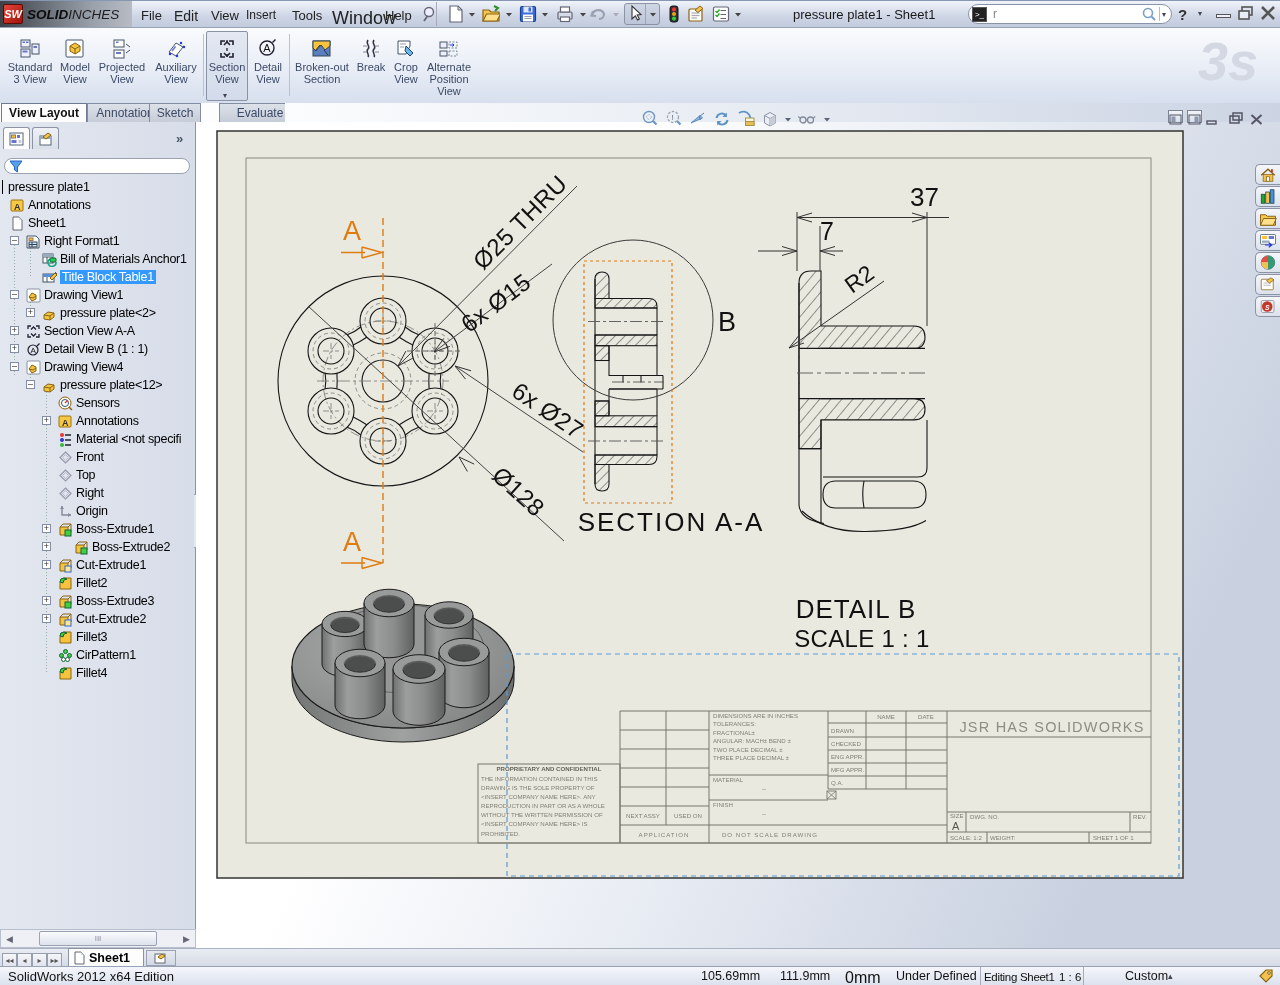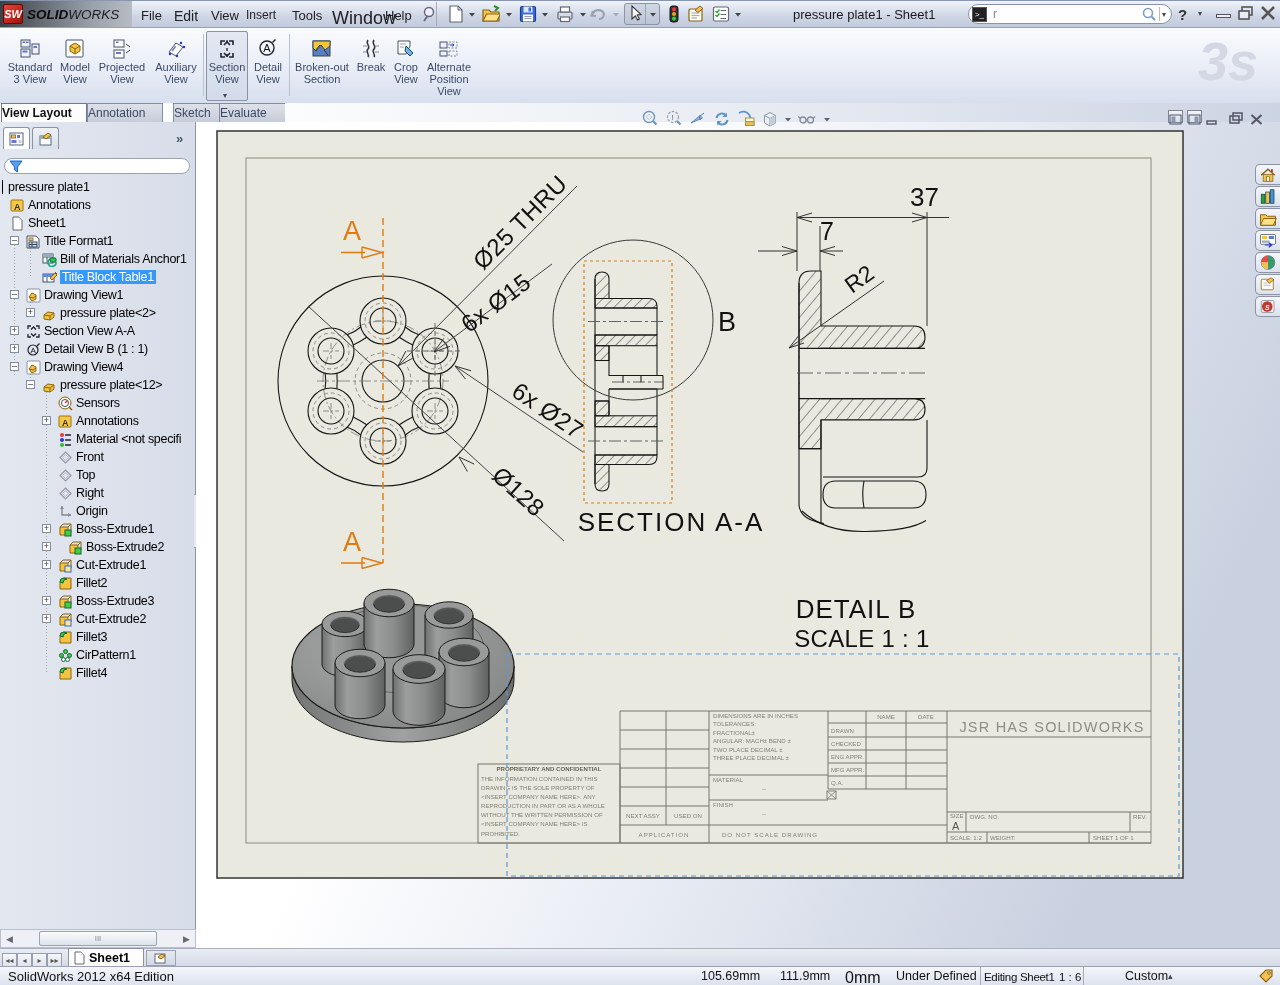--- a/index.html
+++ b/index.html
@@ -13,21 +13,21 @@
 #apptitle{left:793px;top:7px;width:180px;font-size:13px;color:#1a1a1a}
 #searchbox{left:968px;top:4px;width:204px;height:20px;background:#fff;border:1px solid #8a94a8;border-radius:10px;display:flex;align-items:center}
 
 #ribbon{left:0;top:28px;width:1280px;height:75px;background:linear-gradient(#fafbfd,#e8edf6 55%,#d7dfee)}
 .rbtn{position:absolute;top:31px;height:68px;text-align:center;color:#3c4a66;font-size:11px;line-height:12px}
 .rbtn .ric{height:30px;display:flex;align-items:flex-end;justify-content:center;padding-bottom:2px}
 .rsep{position:absolute;top:34px;width:1px;height:62px;background:#b9c2d2}
 #ds{left:1198px;top:30px;width:82px;height:70px;color:#d3d8e3;font-size:54px;font-style:italic;font-weight:bold;overflow:hidden}
 
 #tabrow{left:0;top:103px;width:1280px;height:19px;background:linear-gradient(90deg,#fdfdfd 35%,#e7ebf2 60%,#d3dae8)}
-.ctab{position:absolute;top:103px;height:19px;border:1px solid #848ea2;border-bottom:none;background:linear-gradient(#dde1e9,#c6ccd8);color:#3c4a66;font-size:12px;line-height:18px}
+.ctab{position:absolute;top:103px;height:19px;border:1px solid #848ea2;border-bottom:none;background:linear-gradient(#dde1e9,#c6ccd8);color:#3c4a66;font-size:12px;text-align:center;line-height:18px}
 .ctab.act{background:#fcfcfd;color:#111;font-weight:bold;border-color:#6e7a92}
 
 #lpanel{left:0;top:122px;width:196px;height:826px;background:linear-gradient(90deg,#e3e7ef,#d7dde9);border-right:1px solid #8b93a5}
 .ptab{position:absolute;top:127px;width:27px;height:22px;border:1px solid #8b93a5;border-bottom:none;border-radius:3px 3px 0 0;background:linear-gradient(#eef1f6,#d9dfe9);display:flex;align-items:center;justify-content:center}
 #filter{position:absolute;left:4px;top:158px;width:186px;height:16px;background:#fff;border:1px solid #9aa2b2;border-radius:8px}
 .trow{position:absolute;height:18px;display:flex;align-items:center;white-space:nowrap;font-size:12.5px;letter-spacing:-0.3px}
 .exp{position:absolute;width:9px;height:9px;background:#fff;border:1px solid #848ea2;font-size:9px;line-height:7px;text-align:center;color:#333}
 .sel{background:#3399ff;color:#fff;padding:0 2px}
 
 #canvas{left:196px;top:122px;width:1084px;height:826px;background:linear-gradient(115deg,#ffffff 30%,#e8ecf3 55%,#c9d1e0 85%)}
@@ -38,21 +38,21 @@
 
 .tpbtn{position:absolute;width:25px;height:21px;left:1255px;border:1px solid #8b93a5;border-right:none;border-radius:5px 0 0 5px;background:linear-gradient(#f4f6fa,#dce2ec);display:flex;align-items:center;justify-content:center}
 #sheetbar{left:0;top:948px;width:1280px;height:18px;background:linear-gradient(#e9ecf2,#d6dce7);border-top:1px solid #aab2c2}
 #statusbar{left:0;top:966px;width:1280px;height:19px;background:linear-gradient(#f4f6fa,#dce2ee);border-top:1px solid #98a2b6;font-size:13px;color:#111}
 .navb{width:15px;height:15px;border:1px solid #98a0b0;background:linear-gradient(#f5f6f9,#dfe3ec);font-size:8px;color:#555;text-align:center;line-height:14px;display:inline-block}
 </style></head><body>
 
 <div class="abs" id="titlebar"></div>
 <div class="abs" id="logo">
     <div id="swcube">SW</div>
-    <div id="swname">SOLID<span>WORKS</span></div>
+    <div id="swname">SOLID<span>INCHES</span></div>
   </div>
 <div class="abs" style="left:141px;top:8px;font-size:13px;color:#222">File</div>
 <div class="abs" style="left:174px;top:8px;font-size:14px;color:#222">Edit</div>
 <div class="abs" style="left:211px;top:8px;font-size:13px;color:#222">View</div>
 <div class="abs" style="left:246px;top:8px;font-size:12px;color:#222">Insert</div>
 <div class="abs" style="left:292px;top:8px;font-size:13px;color:#222">Tools</div>
 <div class="abs" style="left:332px;top:8px;font-size:18px;color:#222">Window</div>
 <div class="abs" style="left:385px;top:8px;font-size:13px;color:#222">Help</div>
 <svg class="abs" style="left:420px;top:5px" width="16" height="18" viewBox="0 0 16 18">
     <circle cx="9" cy="7" r="4.5" fill="#eef" stroke="#667" stroke-width="1.4"></circle>
@@ -234,21 +234,21 @@
         <rect x="2" y="4" width="7" height="6" fill="#eef" stroke="#456"></rect>
         <rect x="11" y="4" width="8" height="6" fill="none" stroke="#789" stroke-dasharray="2 1.5"></rect>
         <rect x="2" y="13" width="7" height="5" fill="#eef" stroke="#456"></rect>
         <rect x="11" y="13" width="8" height="5" fill="none" stroke="#789" stroke-dasharray="2 1.5"></rect>
         <path d="M12 7 h4 m-1.5-1.5 l1.5 1.5 -1.5 1.5" stroke="#23d" fill="none"></path>
       </svg>
     </div>Alternate<br>Position<br>View</div>
 <div class="abs" id="tabrow"></div>
 <div class="ctab act" style="left:1px;width:86px">View Layout</div>
 <div class="ctab" style="left:87px;width:76px">Annotation</div>
-<div class="ctab" style="left:173px;width:60px">Sketch</div>
+<div class="ctab" style="left:149px;width:52px">Sketch</div>
 <div class="ctab" style="left:219px;width:82px">Evaluate</div>
 <div class="abs" style="left:285px;top:103px;width:995px;height:19px;background:linear-gradient(90deg,#fbfcfd,#e4e9f1 55%,#ccd4e3)"></div>
 
 <div class="abs" id="lpanel"></div>
 <div class="ptab" style="left:3px;background:#fdfdfd">
     <svg width="16" height="16" viewBox="0 0 16 16">
       <rect x="1" y="2" width="13" height="12" fill="#fff" stroke="#567"></rect>
       <rect x="2.5" y="4" width="4" height="3" fill="#f5c33c" stroke="#975"></rect>
       <rect x="8" y="4" width="3" height="3" fill="#67c"></rect>
       <rect x="2.5" y="9" width="5" height="3" fill="#67c"></rect>
@@ -292,21 +292,21 @@
   </div>
 <div class="exp abs" style="left:10px;top:236px">–</div>
 <div class="trow" style="left:26px;top:232px">
     <svg width="15" height="15" viewBox="0 0 15 15" style="margin-right:3px;flex:none">
       <path d="M1 2 h9 l3 3 v9 h-12 z" fill="#fff" stroke="#456"></path>
       <rect x="3" y="8" width="8" height="5" fill="#cfe0f5" stroke="#345"></rect>
       <line x1="3" y1="10.5" x2="11" y2="10.5" stroke="#345"></line>
       <line x1="6" y1="8" x2="6" y2="13" stroke="#345"></line>
       <rect x="3" y="4" width="4" height="2.5" fill="#f5c33c" stroke="#975"></rect>
     </svg>
-    <span class="">Title Format1</span>
+    <span class="">Right Format1</span>
   </div>
 <div class="trow" style="left:42px;top:250px">
     <svg width="15" height="15" viewBox="0 0 15 15" style="margin-right:3px;flex:none">
       <rect x="1" y="2" width="10" height="9" fill="#fff" stroke="#456"></rect>
       <line x1="1" y1="5" x2="11" y2="5" stroke="#456"></line>
       <line x1="5" y1="2" x2="5" y2="11" stroke="#456"></line>
       <rect x="1" y="2" width="10" height="3" fill="#9ab"></rect>
       <path d="M8 7 a4 4 0 1 0 6 3" fill="none" stroke="#1a8" stroke-width="1.6"></path>
       <rect x="8" y="6" width="6" height="4" fill="#2c5" stroke="#163" rx="1"></rect>
     </svg>
@@ -431,21 +431,21 @@
 <div class="exp abs" style="left:42px;top:524px">+</div>
 <div class="trow" style="left:58px;top:520px">
     <svg width="15" height="15" viewBox="0 0 15 15" style="margin-right:3px;flex:none">
       <path d="M2 5 h8 v8 h-8 z" fill="#f5c33c" stroke="#8a6414"></path>
       <path d="M2 5 l3-3 h8 v8 l-3 3 M10 5 l3-3 M10 13 l3-3" fill="none" stroke="#8a6414"></path>
       <rect x="7" y="8" width="6" height="6" fill="#4c4" stroke="#163"></rect>
     </svg>
     <span class="">Boss-Extrude1</span>
   </div>
 <div class="exp abs" style="left:42px;top:542px">+</div>
-<div class="trow" style="left:68px;top:538px">
+<div class="trow" style="left:74px;top:538px">
     <svg width="15" height="15" viewBox="0 0 15 15" style="margin-right:3px;flex:none">
       <path d="M2 5 h8 v8 h-8 z" fill="#f5c33c" stroke="#8a6414"></path>
       <path d="M2 5 l3-3 h8 v8 l-3 3 M10 5 l3-3 M10 13 l3-3" fill="none" stroke="#8a6414"></path>
       <rect x="7" y="8" width="6" height="6" fill="#4c4" stroke="#163"></rect>
     </svg>
     <span class="">Boss-Extrude2</span>
   </div>
 <div class="exp abs" style="left:42px;top:560px">+</div>
 <div class="trow" style="left:58px;top:556px">
     <svg width="15" height="15" viewBox="0 0 15 15" style="margin-right:3px;flex:none">

